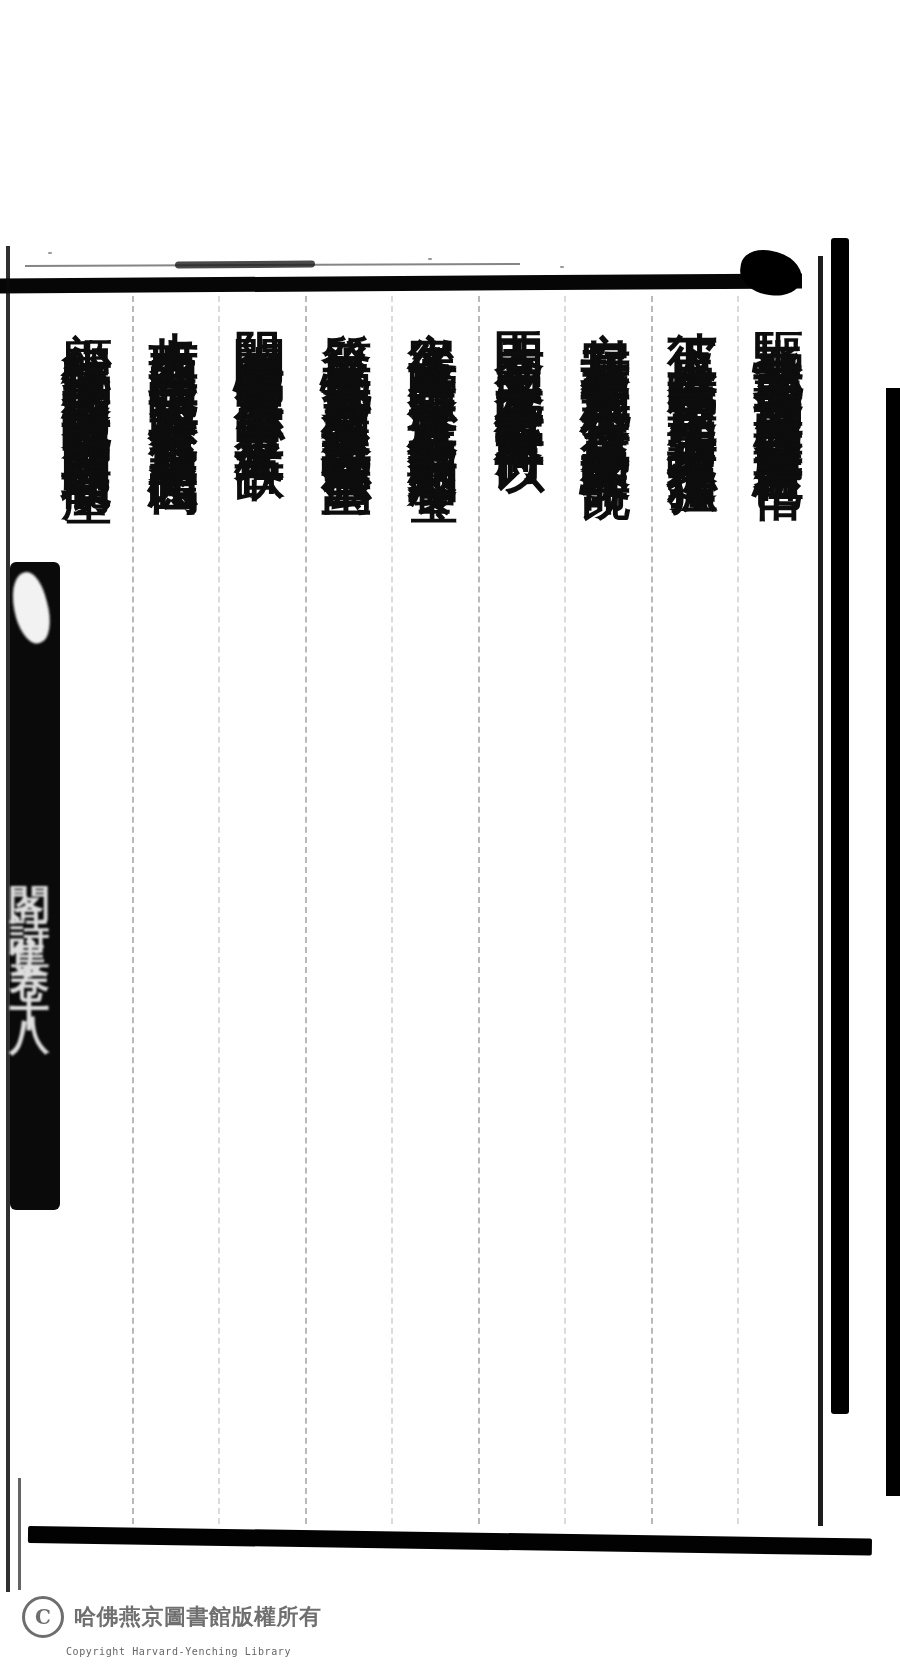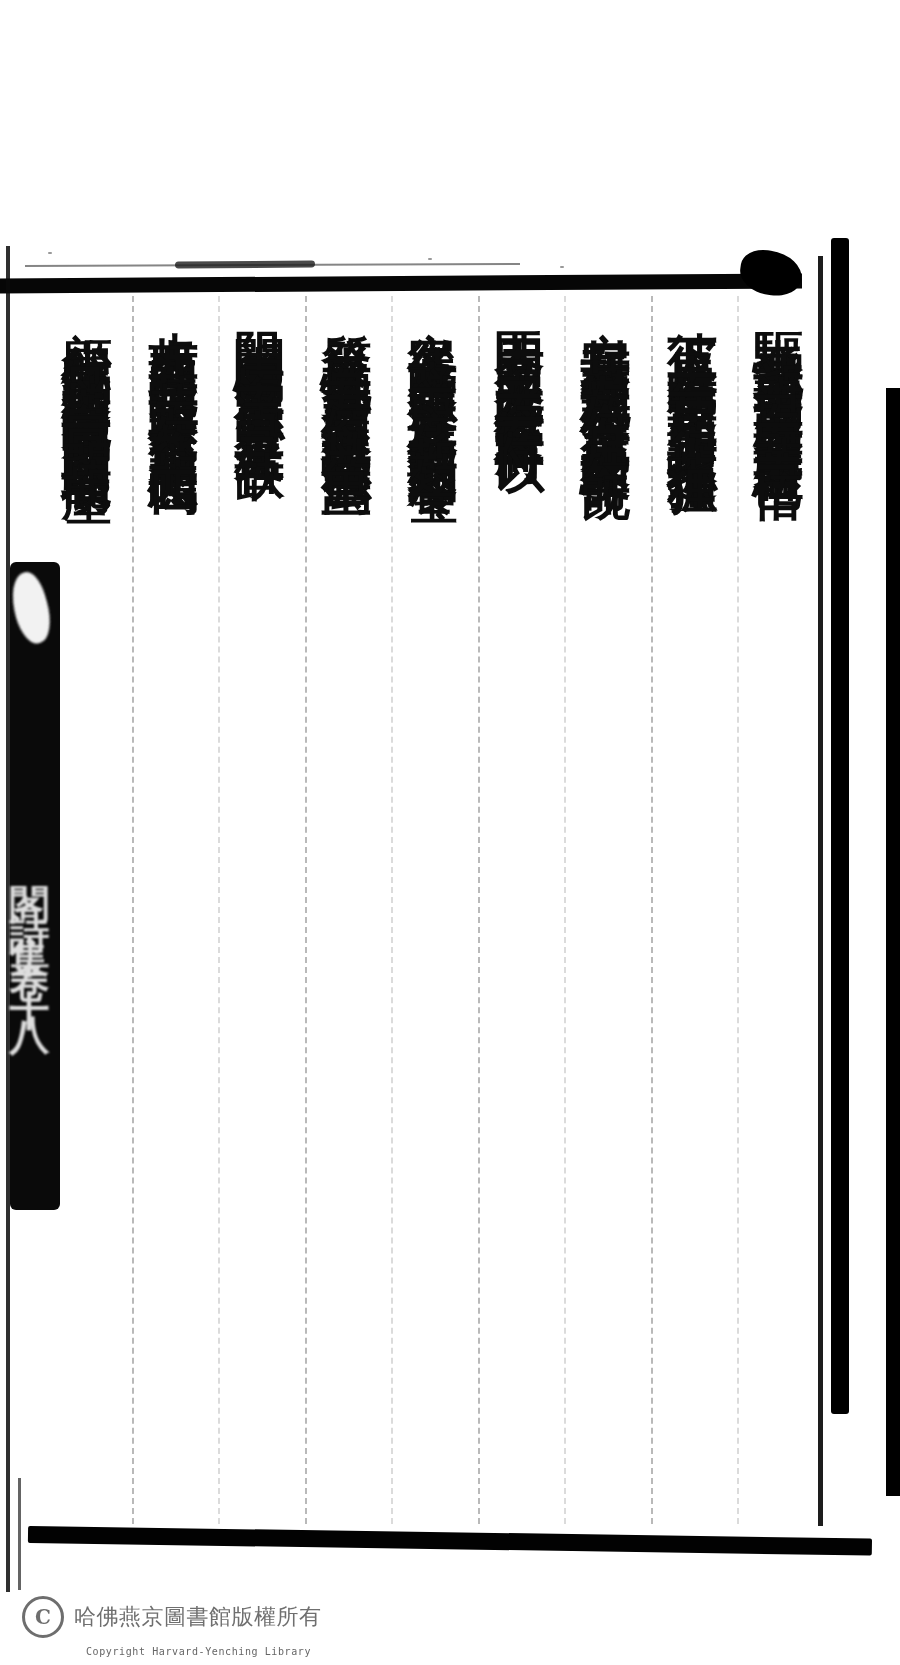--- a/index.html
+++ b/index.html
@@ -44,24 +44,24 @@
     color:#0d0d0d;text-align:left;
   }
   .vrule{position:absolute;top:296px;height:1228px;width:0;
     border-left:2px dashed rgba(70,70,70,.38);}
   .vrule.faint{border-left:2px dashed rgba(90,90,90,.22);}
 
   
   .stamp-circle{left:22px;top:1596px;width:36px;height:36px;border:3px solid #555;
     border-radius:50%;display:flex;align-items:center;justify-content:center;
     font-size:20px;font-weight:bold;color:#555;opacity:.85;}
-  .stamp-cn{left:74px;top:1602px;width:230px;font-size:22px;font-weight:normal;
+  .stamp-cn{left:74px;top:1602px;width:230px;font-size:22px;font-weight:bold;
     color:#565656;letter-spacing:0.5px;opacity:.85;filter:blur(0.3px);white-space:nowrap;}
   .stamp-en{left:66px;top:1646px;font-size:10px;color:#666;letter-spacing:0.6px;
-    font-family:"DejaVu Sans Mono","Liberation Mono",monospace;white-space:nowrap;margin-left:20px;}
+    font-family:"DejaVu Sans Mono","Liberation Mono",monospace;white-space:nowrap;}
 </style>
 </head>
 <body>
 
 <div>
 
   <div class="abs top-hairline"></div>
   <div class="abs top-smudge"></div>
   <div class="abs top-bar"></div>
   <div class="abs top-bar-blob"></div>

